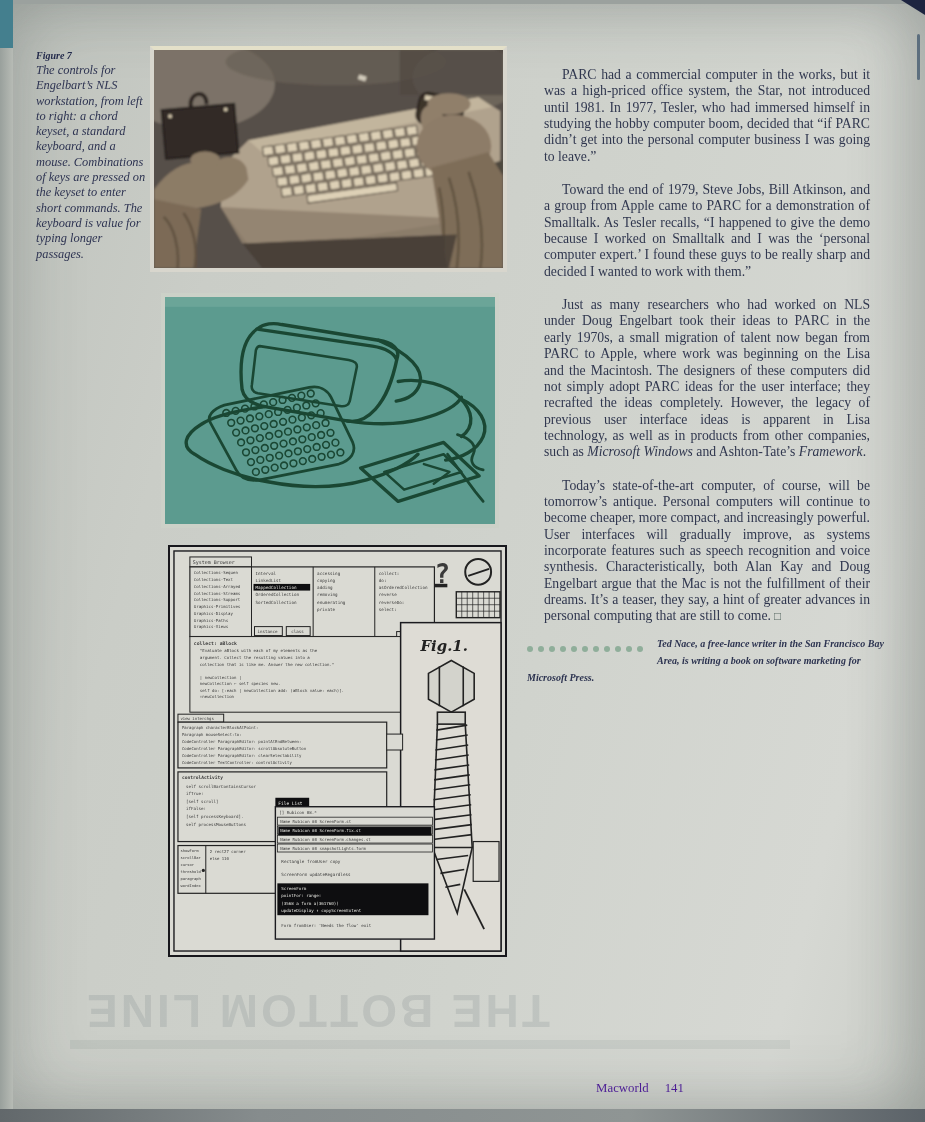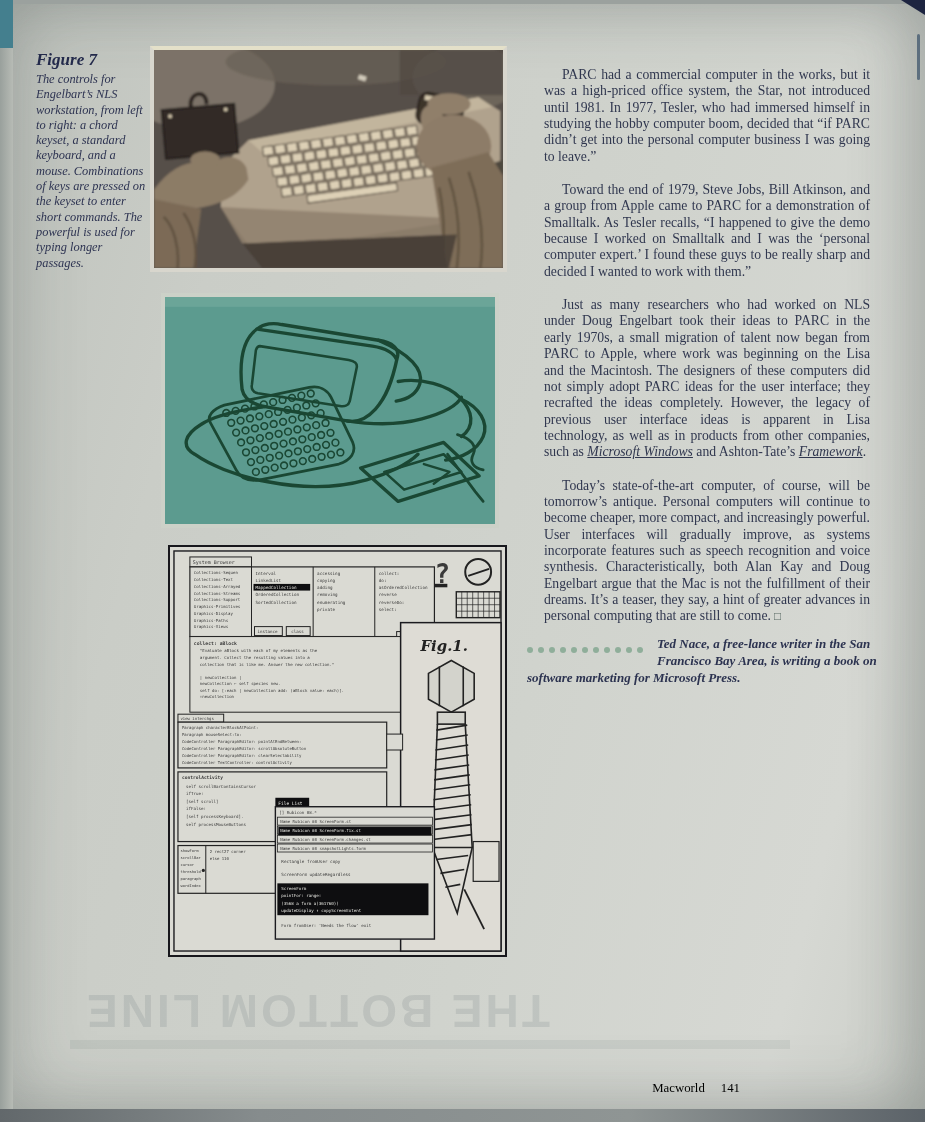--- a/index.html
+++ b/index.html
@@ -26,44 +26,44 @@
   
   .showthrough { position:absolute; left:52px; top:974px; width:530px; height:64px;
                  transform:rotate(180deg); text-align:center;
                  font-family:"Liberation Sans","DejaVu Sans",sans-serif; font-weight:bold;
                  font-size:46px; letter-spacing:3px; color:rgba(88,103,108,.15); }
   .showthrough-rule { position:absolute; left:70px; top:1040px; width:720px; height:9px;
                  background:rgba(90,104,108,.10); }
 
   
   .cap { position:absolute; left:36px; width:113px; }
-  .cap-label { font-style:italic; font-weight:bold; font-size:17px; color:#232a4b; margin-bottom:2px; }
+  .cap-label { font-style:italic; font-weight:bold; font-size:10px; color:#232a4b; margin-bottom:2px; }
   .cap-text  { font-style:italic; font-size:12.4px; line-height:15.3px; color:#2e3452; }
 
   
   .fig { position:absolute; }
   .fig svg { display:block; width:100%; height:100%; }
   .fig7 { left:150px; top:46px;  width:357px; height:226px; border:4px solid #d8d6cd; border-top-color:#e4e0c9; background:#57504a; }
   .fig8 { left:161px; top:293px; width:338px; height:235px; border:4px solid #ccd1c8; background:#5c9b8f; }
   .fig9 { left:168px; top:545px; width:339px; height:412px; border:2px solid #17171c; background:#dadad3; }
 
   
   .article { position:absolute; left:527px; top:50px; width:360px; }
   .article h2 { margin:0 0 3px 18px; font-size:15.5px; font-weight:bold; color:#1a2140; letter-spacing:.2px; }
   .para { margin:17px; font-size:13.7px; line-height:16.35px; color:#30374f; text-align:justify; text-indent:18px; }
-  .para .it { font-style:italic;text-decoration:underline; }
+  .para .it { font-style:italic; }
   .endmark { font-size:12px; color:#5a6a64; }
 
   .bio { position:absolute; left:527px; top:636px; width:362px;
-         font-style:italic; font-weight:bold; font-size:13px; line-height:16.9px; color:#2c3350; }
+         font-style:italic; font-weight:bold; font-size:10px; line-height:16.9px; color:#2c3350; }
   .dots { float:left; margin:5px 9px 0 0; white-space:nowrap; }
   .dot { display:inline-block; width:6px; height:6px; border-radius:50%; background:#8fae9a; margin-right:5px; }
 
-  .folio { position:absolute; left:540px; top:1081px; width:200px; text-align:right;
-           font-size:12.8px; color:#000000; }
+  .folio { position:absolute; left:540px; top:1081px; width:200px; text-align:center;
+           font-size:12.8px; color:#4c1d95; }
   .folio .pageno { margin-left:16px; }
 
   
   text { font-family:"DejaVu Sans Mono","Liberation Mono",monospace; fill:#3a3a3a; }
   text.hl { fill:#e8e8e2; }
   text.serifit { font-family:"DejaVu Serif","Liberation Serif",serif; font-style:italic; font-weight:bold; fill:#222; }
 </style>
 </head>
 <body>
 
@@ -74,21 +74,21 @@
   <div class="teal-corner"></div>
   <div class="navy-tr"></div>
   <div class="blue-dash"></div>
   <div class="edge-bottom"></div>
 
   <div class="showthrough">THE BOTTOM LINE</div>
   <div class="showthrough-rule"></div>
 
   <div class="cap" style="top:50px">
     <div class="cap-label">Figure 7</div>
-    <div class="cap-text">The controls for Engelbart’s NLS workstation, from left to right: a chord keyset, a standard keyboard, and a mouse. Combinations of keys are pressed on the keyset to enter short commands. The powerful is used for typing longer passages.</div>
+    <div class="cap-text">The controls for Engelbart’s NLS workstation, from left to right: a chord keyset, a standard keyboard, and a mouse. Combinations of keys are pressed on the keyset to enter short commands. The keyboard is value for typing longer passages.</div>
   </div>
 
   <div class="fig fig7">
     <svg viewBox="0 0 355 222" preserveAspectRatio="none">
       <defs>
           <filter id="ph">
             <feGaussianBlur stdDeviation="1.1"></feGaussianBlur>
           </filter>
         </defs>
       <g filter="url(#ph)">

